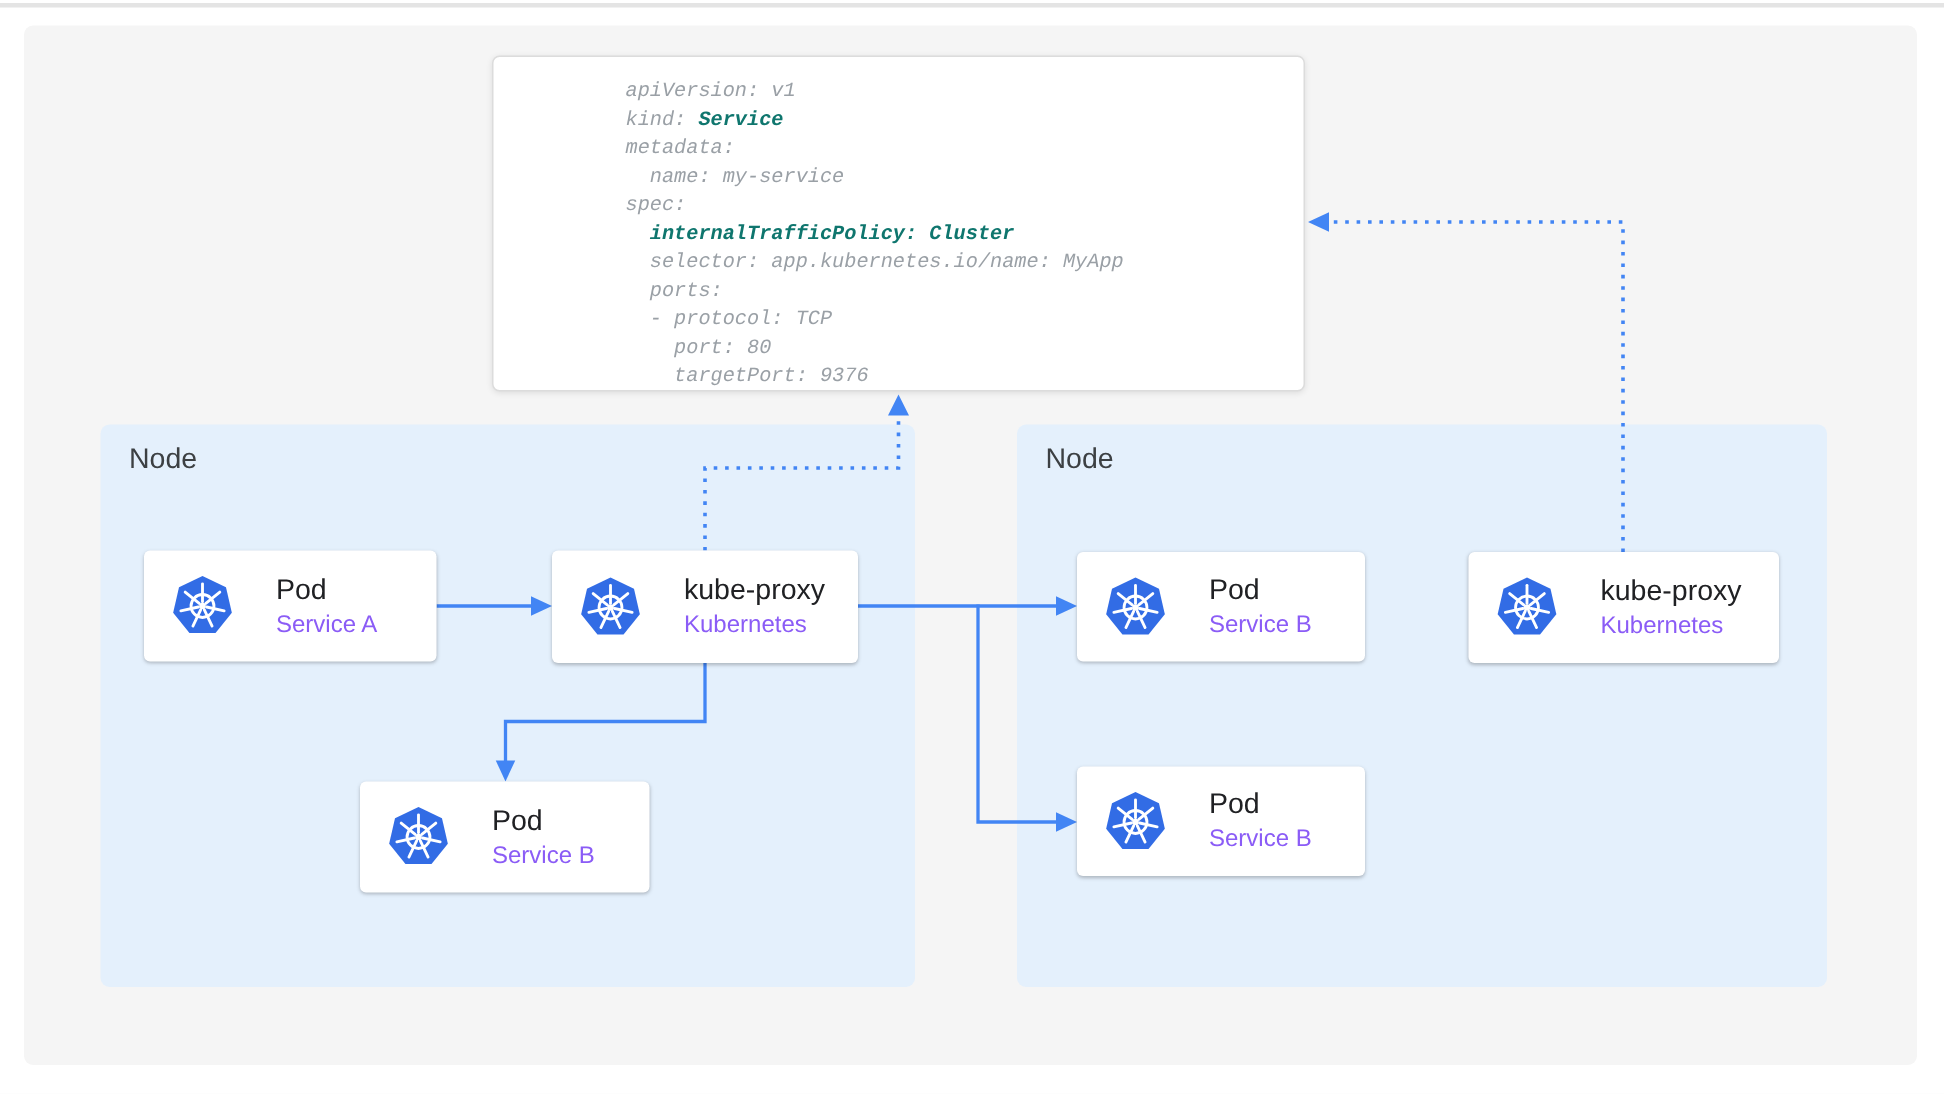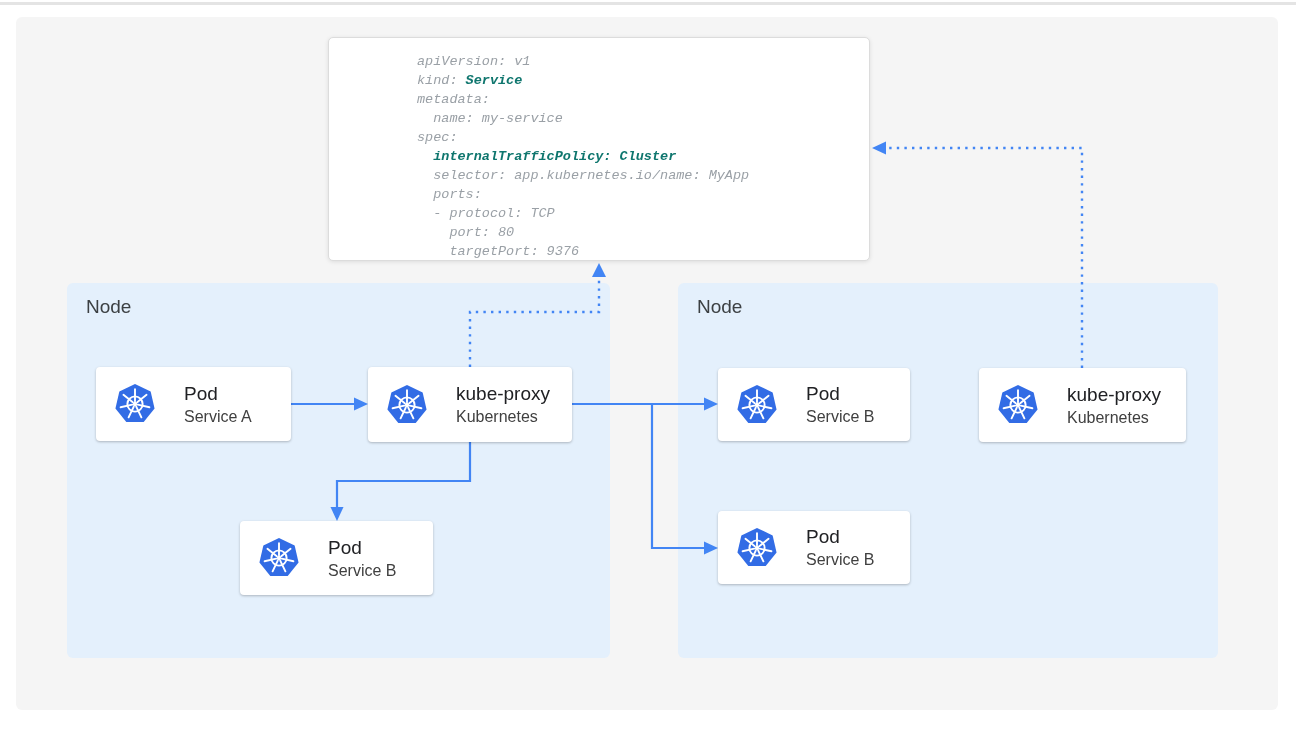--- a/index.html
+++ b/index.html
@@ -38,21 +38,21 @@
     font-size:19px; color:#3c4043;
   }
   .card {
     position:absolute; background:#ffffff; border-radius:4px;
     box-shadow:0 1px 3px rgba(0,0,0,0.18), 0 1px 2px rgba(0,0,0,0.08);
     display:flex; align-items:center; padding-left:18px;
   }
   .card .icon-wrap { width:42px; height:42px; flex:0 0 42px; margin-right:28px; }
   .card .txt { display:flex; flex-direction:column; justify-content:flex-end; }
   .card .title { font-size:19px; color:#202124; line-height:24px; }
-  .card .subtitle { font-size:16px; color:#404040; line-height:21px; }
+  .card .subtitle { font-size:16px; color:#8b5cf6; line-height:21px; }
   .card-pod-a            { left:96px;  top:367px; width:195px; height:74px; }
   .card-kube-proxy-left  { left:368px; top:367px; width:204px; height:75px; }
   .card-pod-b-left       { left:240px; top:521px; width:193px; height:74px; }
   .card-pod-b-right-top  { left:718px; top:368px; width:192px; height:73px; }
   .card-pod-b-right-bot  { left:718px; top:511px; width:192px; height:73px; }
   .card-kube-proxy-right { left:979px; top:368px; width:207px; height:74px; }
   #connectors {
     position:absolute; left:0; top:0; width:1296px; height:729px;
     pointer-events:none;
   }

